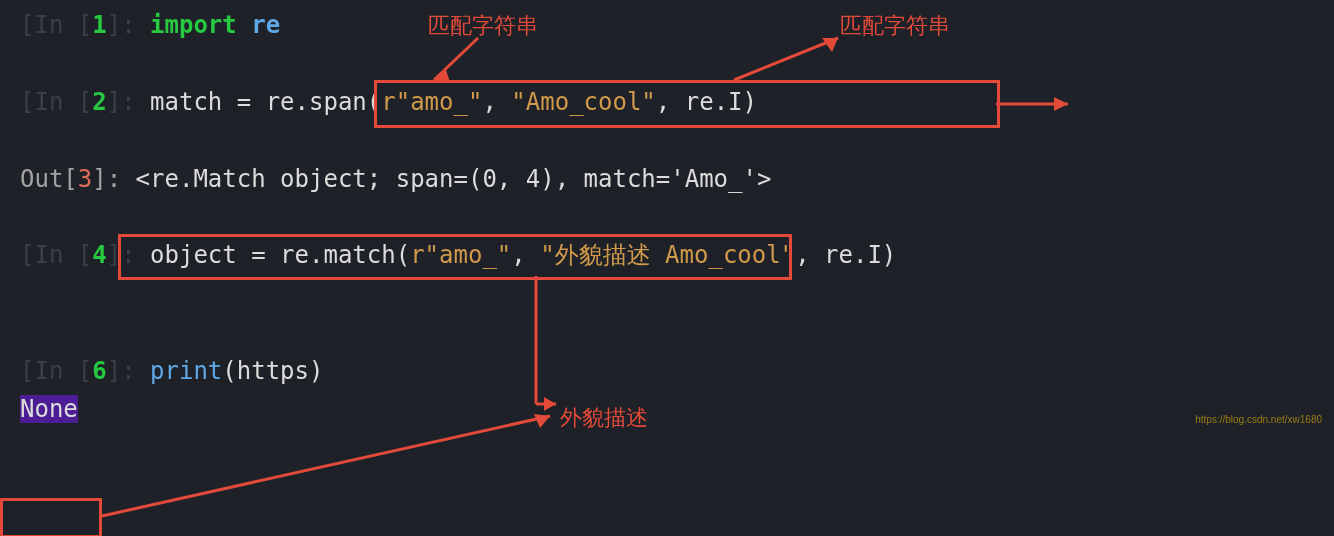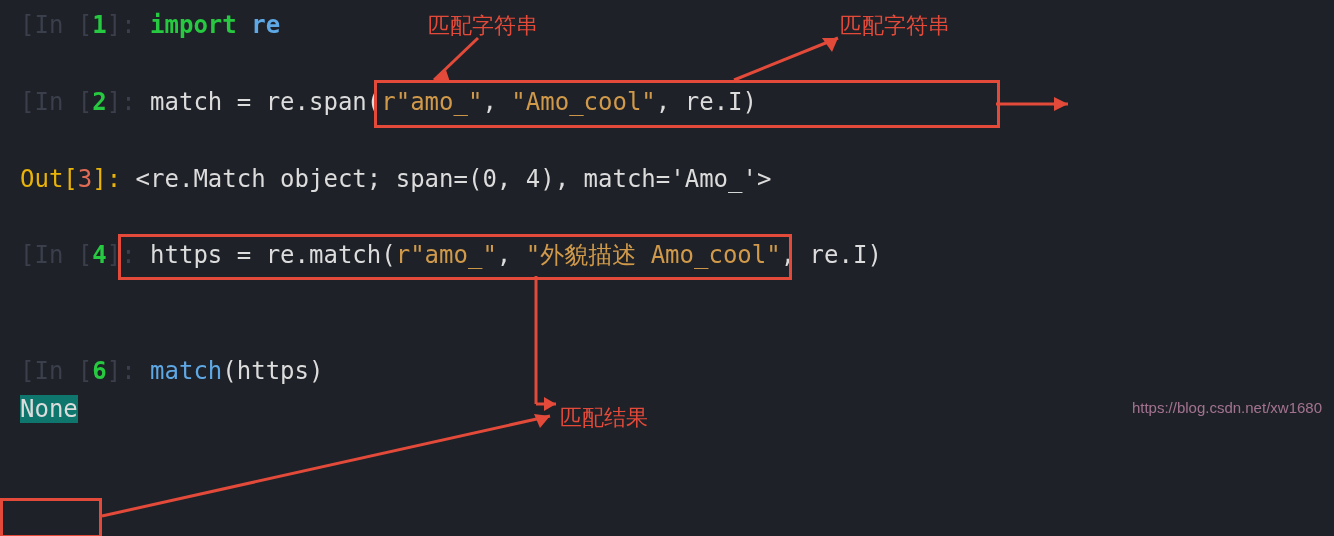--- a/index.html
+++ b/index.html
@@ -1,59 +1,59 @@
 <!DOCTYPE html>
 <html><head>
 <meta charset="utf-8">
 <style>
 html,body{margin:0;padding:0;background:#1e2127;font-family:Menlo,Consolas,"DejaVu Sans Mono",monospace;font-size:24px;line-height:1.6;color:#dcdcdc;width:1334px;height:536px;overflow:hidden}
 .canvas{position:relative;padding:6px 0 0 20px}
 .row{white-space:pre;font-family:inherit}
-.br{color:#3a3f4b}.pnum{color:#26c940;font-weight:bold}.onum{color:#e06c56}.olbl{color:#eab308}
+.br{color:#3a3f4b}.pnum{color:#26c940;font-weight:bold}.onum{color:#e06c56}.olbl{color:#a3a3a3}
 .kw{color:#26c940;font-weight:bold}.mod{color:#5fa8e6;font-weight:bold}
 .fn{color:#5fa8e6}.txt{color:#dcdcdc}.str{color:#d19a4a}
 .note{position:absolute;color:#e34a3a;font-family:"PingFang SC","Microsoft YaHei",sans-serif;font-size:22px;font-weight:500}
 .box{position:absolute;border:3px solid #e34a3a}
 svg.arrow{position:absolute;overflow:visible;pointer-events:none}
 svg.arrow path,svg.arrow line{stroke:#e34a3a;stroke-width:3;fill:none}
 svg.arrow .head{fill:#e34a3a;stroke:none}
-.watermark{position:absolute;right:12px;bottom:8px;color:#f9a8d4;font-size:15px;font-family:Arial,sans-serif;opacity:.6}
+.watermark{position:absolute;right:12px;bottom:0;color:#eab308;font-size:10px;font-family:Arial,sans-serif;opacity:.6}
 </style>
 </head>
 <body>
 
 <div class="canvas">
 
   <div class="row"><span class="br">[In [</span><span class="pnum">1</span><span class="br">]: </span><span class="kw">import </span><span class="mod">re</span></div>
 
   <div class="row">&nbsp;</div>
 
   <div class="row"><span class="br">[In [</span><span class="pnum">2</span><span class="br">]: </span><span class="txt">match = re.span</span><span class="txt">(</span><span class="str">r"amo_"</span><span class="txt">, </span><span class="str">"Amo_cool"</span><span class="txt">, re.I</span><span class="txt">)</span></div>
 
   <div class="row">&nbsp;</div>
 
 
   <div class="row"><span class="olbl">Out[</span><span class="onum">3</span><span class="olbl">]: </span><span class="txt">&lt;re.Match object; span=(0, 4), match='Amo_'&gt;</span></div>
 
   <div class="row">&nbsp;</div>
 
-  <div class="row"><span class="br">[In [</span><span class="pnum">4</span><span class="br">]: </span><span class="txt">https = re.match(</span><span class="str">r"amo_"</span><span class="txt">, </span><span class="str">"外貌描述 Amo_cool"</span><span class="txt">, re.I)</span></div>
+  <div class="row"><span class="br">[In [</span><span class="pnum">4</span><span class="br">]: </span><span class="txt">object = re.match(</span><span class="str">r"amo_"</span><span class="txt">, </span><span class="str">"外貌描述 Amo_cool"</span><span class="txt">, re.I)</span></div>
 
   <div class="row">&nbsp;</div>
 
 
   <div class="row">&nbsp;</div>
 
-  <div class="row"><span class="br">[In [</span><span class="pnum">6</span><span class="br">]: </span><span class="fn">match</span><span class="txt">(https)</span></div>
+  <div class="row"><span class="br">[In [</span><span class="pnum">6</span><span class="br">]: </span><span class="fn">print</span><span class="txt">(https)</span></div>
 
-  <div class="row"><span class="txt" style="background:#0f766e">None</span></div>
+  <div class="row"><span class="txt" style="background:#4c1d95">None</span></div>
 
   <div class="note" style="left:428px;top:8px">匹配字符串</div>
   <div class="note" style="left:840px;top:8px">匹配字符串</div>
-  <div class="note" style="left:560px;top:400px">匹配结果</div>
+  <div class="note" style="left:560px;top:400px">外貌描述</div>
 
   <div class="box" style="left:374px;top:80px;width:620px;height:42px"></div>
   <div class="box" style="left:118px;top:234px;width:668px;height:40px"></div>
   <div class="box" style="left:0px;top:498px;width:96px;height:34px"></div>
 
   <svg class="arrow" style="left:420px;top:30px;width:80px;height:60px">
     <line x1="58" y1="8" x2="14" y2="50"></line>
       <polygon class="head" points="14,50 26,40 30,52"></polygon>
   </svg>
 

